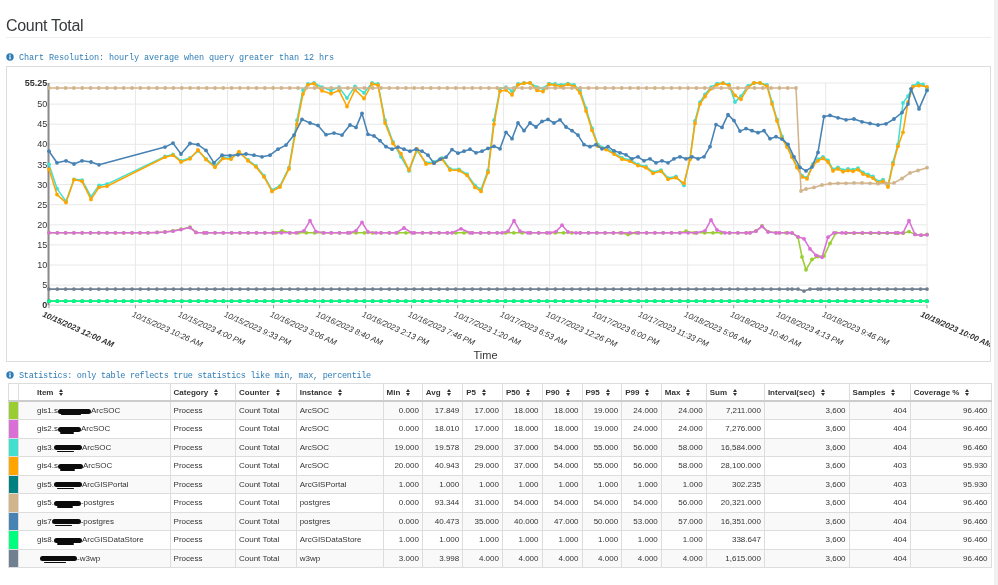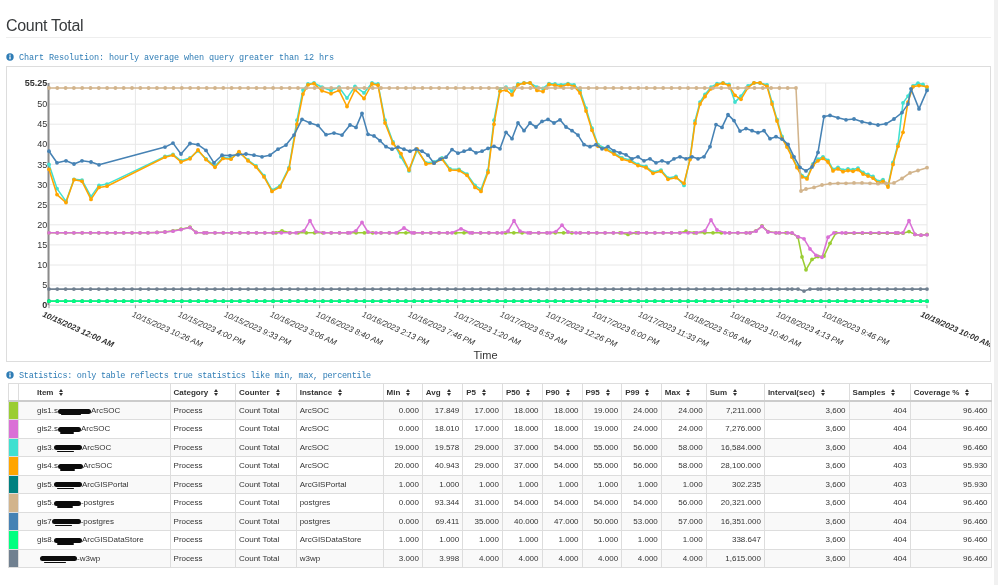--- a/index.html
+++ b/index.html
@@ -1355,21 +1355,21 @@
         <td class="num">404</td>
         <td class="num">96.460</td>
       </tr>
 <tr>
         <td class="mk" style="background:#4682B4"></td>
         <td class="txt item">gis7<span class="blot2" style="width:29px"></span>-postgres</td>
         <td class="txt">Process</td>
         <td class="txt">Count Total</td>
         <td class="txt">postgres</td>
         <td class="num">0.000</td>
-        <td class="num">69.411</td>
+        <td class="num">40.473</td>
         <td class="num">35.000</td>
         <td class="num">40.000</td>
         <td class="num">47.000</td>
         <td class="num">50.000</td>
         <td class="num">53.000</td>
         <td class="num">57.000</td>
         <td class="num">16,351.000</td>
         <td class="num">3,600</td>
         <td class="num">404</td>
         <td class="num">96.460</td>

